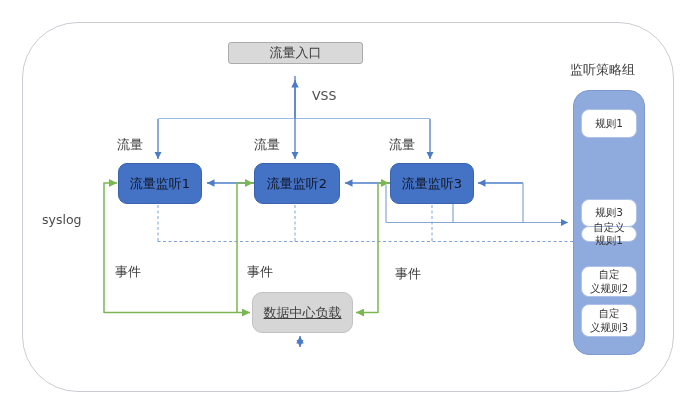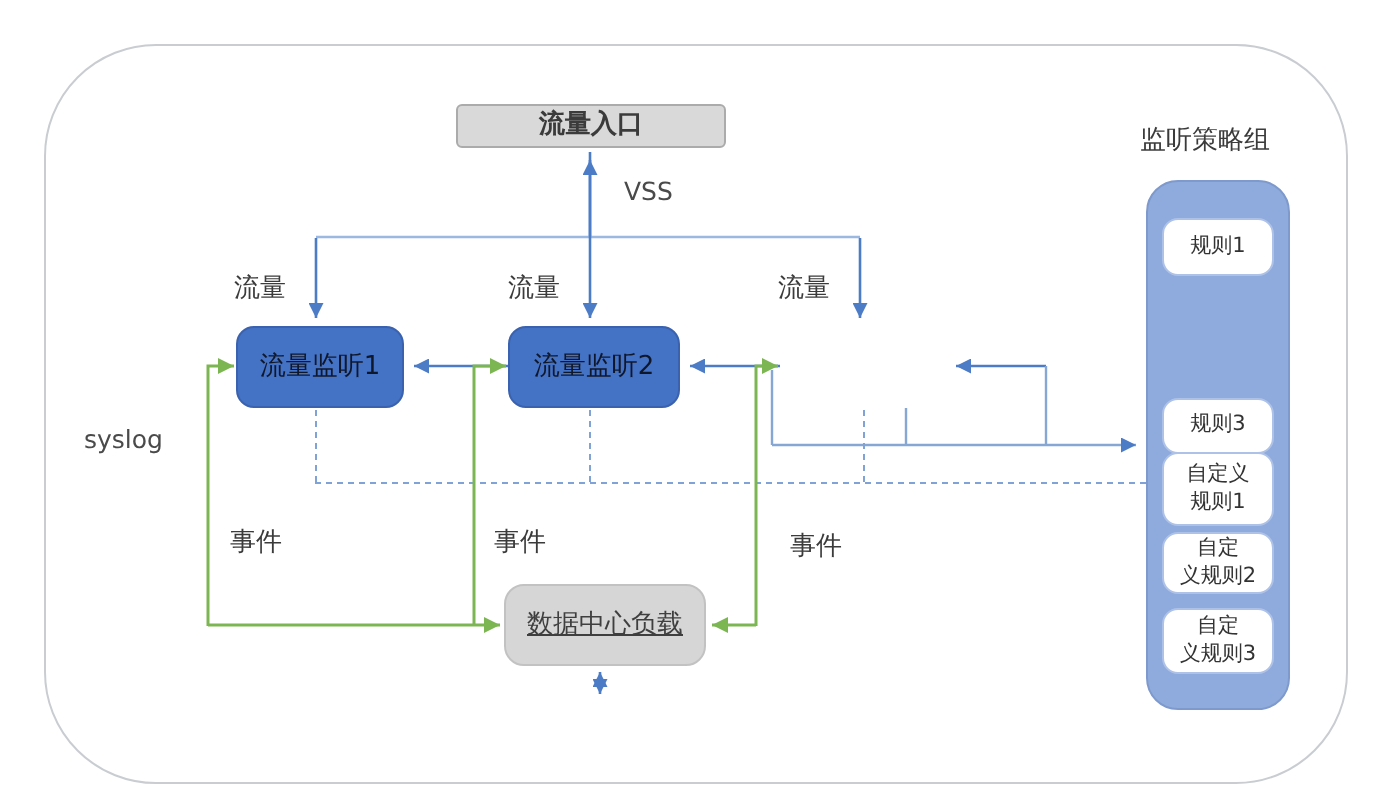--- a/index.html
+++ b/index.html
@@ -84,44 +84,45 @@
       <path d="M104,313 L104,183 L117,183" marker-end="url(#aG)"></path>
       <path d="M237,312.5 L237,183 L253,183" marker-end="url(#aG)"></path>
       <path d="M378,313 L378,183 L389,183" marker-end="url(#aG)"></path>
       <path d="M104,312.5 L250,312.5" marker-end="url(#aG)"></path>
       <path d="M378,312.5 L356,312.5" marker-end="url(#aG)"></path>
     </g>
 
     <path d="M300,336 L300,347" stroke="#4d7cc7" stroke-width="1.3" fill="none" marker-start="url(#aB)" marker-end="url(#aB)"></path>
   </svg>
 
-  <div class="node entry" style="left:228px;top:52px;width:135px;height:22px;font-weight:bold;">流量入口</div>
+  <div class="node entry" style="left:228px;top:42px;width:135px;height:22px;">流量入口</div>
 
   <div class="lbl small" style="left:312px;top:88px;">VSS</div>
 
   <div class="lbl" style="left:117px;top:137px;">流量</div>
   <div class="lbl" style="left:254px;top:137px;">流量</div>
   <div class="lbl" style="left:389px;top:137px;">流量</div>
 
   <div class="node monitor" style="left:118px;top:163px;width:84px;height:41px;">流量监听1</div>
   <div class="node monitor" style="left:254px;top:163px;width:86px;height:41px;">流量监听2</div>
+  <div class="node monitor" style="left:390px;top:163px;width:84px;height:41px;">流量监听3</div>
 
   <div class="lbl small" style="left:42px;top:212px;">syslog</div>
 
   <div class="lbl" style="left:115px;top:264px;">事件</div>
   <div class="lbl" style="left:247px;top:264px;">事件</div>
   <div class="lbl" style="left:395px;top:266px;">事件</div>
 
   <div class="node load" style="left:252px;top:292px;width:101px;height:41px;">数据中心负载</div>
 
   <div class="lbl" style="left:570px;top:62px;font-family:Liberation Serif, serif;">监听策略组</div>
   <div class="policy-container">
     <div class="rule" style="top:18px;height:29px;">规则1</div>
     <div class="rule" style="top:108px;height:28px;">规则3</div>
-    <div class="rule" style="top:135px;height:37px;">自定义
+    <div class="rule" style="top:135px;height:16px;">自定义
 规则1</div>
     <div class="rule" style="top:175px;height:31px;">自定
 义规则2</div>
     <div class="rule" style="top:213px;height:33px;">自定
 义规则3</div>
   </div>
 
 </div>
 
 </body></html>

